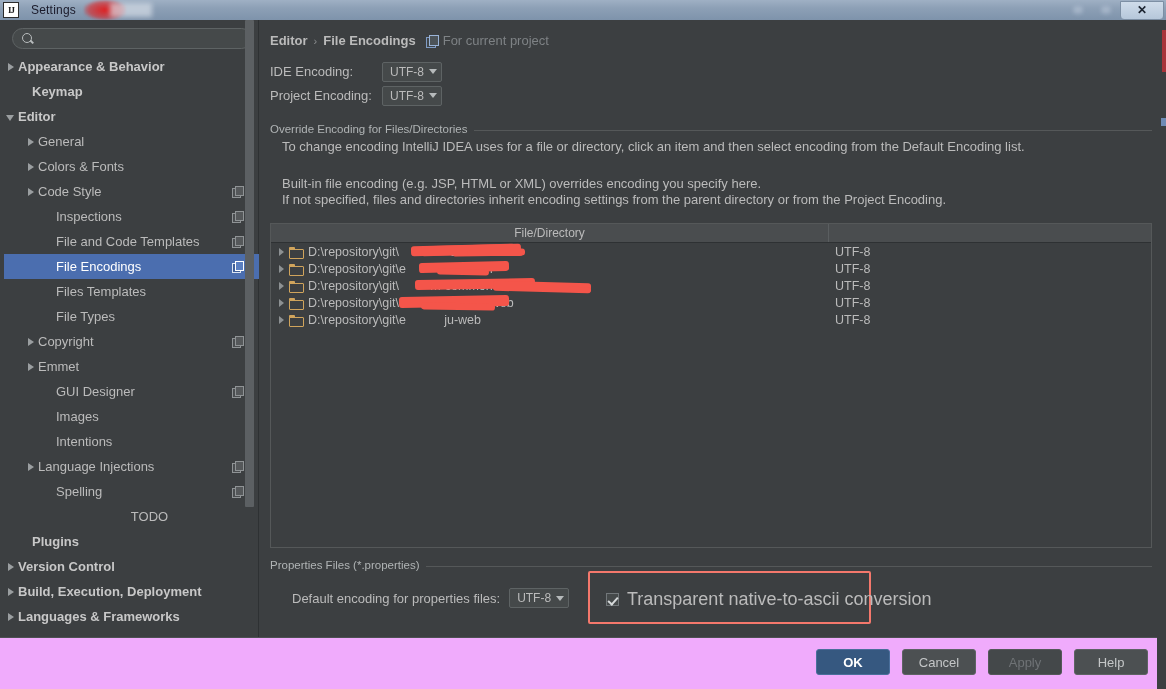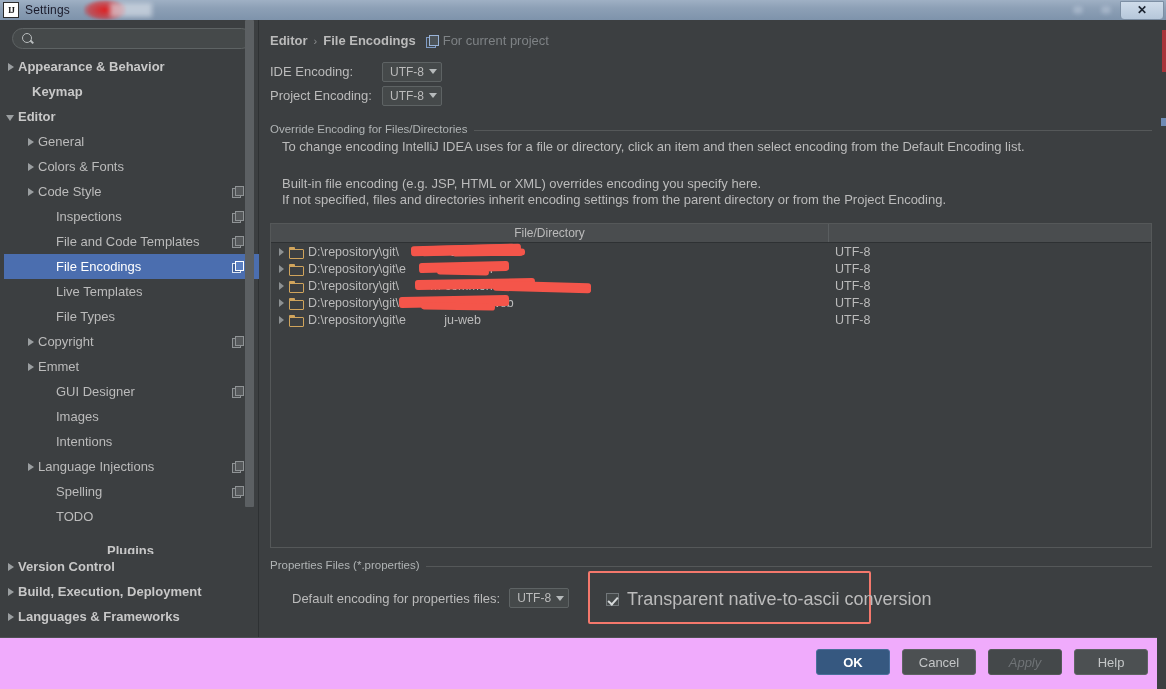--- a/index.html
+++ b/index.html
@@ -10,21 +10,21 @@
     overflow: hidden;
   }
 
   
   #titlebar {
     position: absolute; left: 0; top: 0; width: 1166px; height: 20px;
     background: linear-gradient(to bottom, #9fb0c4 0%, #8da0b6 40%, #7e93ab 100%);
     display: flex; align-items: center;
   }
   #tb-logo {
-    width: 16px; height: 16px; margin-left: 3px; margin-right: 6px;
+    width: 16px; height: 16px; margin-left: 3px; margin-right: 12px;
     background: #ffffff; border: 1px solid #2b2b2b;
     color: #1b1b1b; font-size: 9px; font-weight: bold;
     display: flex; align-items: center; justify-content: center;
     font-family: "Liberation Serif", serif; letter-spacing: -1px;
   }
   #tb-title {
     font-size: 12px; color: #1a1a2a; letter-spacing: .2px;
   }
   .tb-redact {
     position: absolute; top: 0px; left: 84px; width: 42px; height: 20px;
@@ -280,21 +280,21 @@
   }
   .btn {
     min-width: 74px; height: 26px; padding: 0 14px;
     display: flex; align-items: center; justify-content: center;
     font-size: 13px; border-radius: 3px;
     border: 1px solid #5e6364; background: #4c5052; color: #c4c6c7;
   }
   .btn.primary {
     background: #365880; border: 1px solid #4a6f9b; color: #ffffff; font-weight: bold;
   }
-  .btn.disabled { color: #6f7376; border-color: #54585a; background: #44484a; font-style: italic; }
+  .btn.disabled { color: #6f7376; border-color: #54585a; background: #44484a; }
 
   
   .edge-artifact {
     position: absolute; pointer-events: none;
   }
 </style>
 </head>
 <body>
 
 <div id="titlebar">
@@ -356,21 +356,21 @@
           <span class="tree-label">File and Code Templates</span>
           <span class="copy-icon"></span>
         </div>
         <div class="tree-item selected" style="padding-left: 38px;">
           <span class="tw"></span>
           <span class="tree-label">File Encodings</span>
           <span class="copy-icon"></span>
         </div>
         <div class="tree-item" style="padding-left: 38px;">
           <span class="tw"></span>
-          <span class="tree-label">Live Templates</span>
+          <span class="tree-label">Files Templates</span>
         </div>
         <div class="tree-item" style="padding-left: 38px;">
           <span class="tw"></span>
           <span class="tree-label">File Types</span>
         </div>
         <div class="tree-item" style="padding-left: 20px; justify-content: space-between;">
           <span class="tw closed"></span>
           <span class="tree-label">Copyright</span>
           <span class="copy-icon"></span>
         </div>
@@ -394,25 +394,25 @@
         <div class="tree-item" style="padding-left: 20px;">
           <span class="tw closed"></span>
           <span class="tree-label">Language Injections</span>
           <span class="copy-icon"></span>
         </div>
         <div class="tree-item" style="padding-left: 38px;">
           <span class="tw"></span>
           <span class="tree-label">Spelling</span>
           <span class="copy-icon"></span>
         </div>
-        <div class="tree-item" style="padding-left: 38px;">
+        <div class="tree-item" style="padding-left: 38px; text-align: center;">
           <span class="tw"></span>
           <span class="tree-label">TODO</span>
         </div>
-        <div class="tree-item bold" style="padding-left: 14px; flex-direction: column;">
+        <div class="tree-item bold" style="padding-left: 14px;">
           <span class="tw"></span>
           <span class="tree-label">Plugins</span>
         </div>
         <div class="tree-item bold">
           <span class="tw closed"></span>
           <span class="tree-label">Version Control</span>
         </div>
         <div class="tree-item bold">
           <span class="tw closed"></span>
           <span class="tree-label">Build, Execution, Deployment</span>

